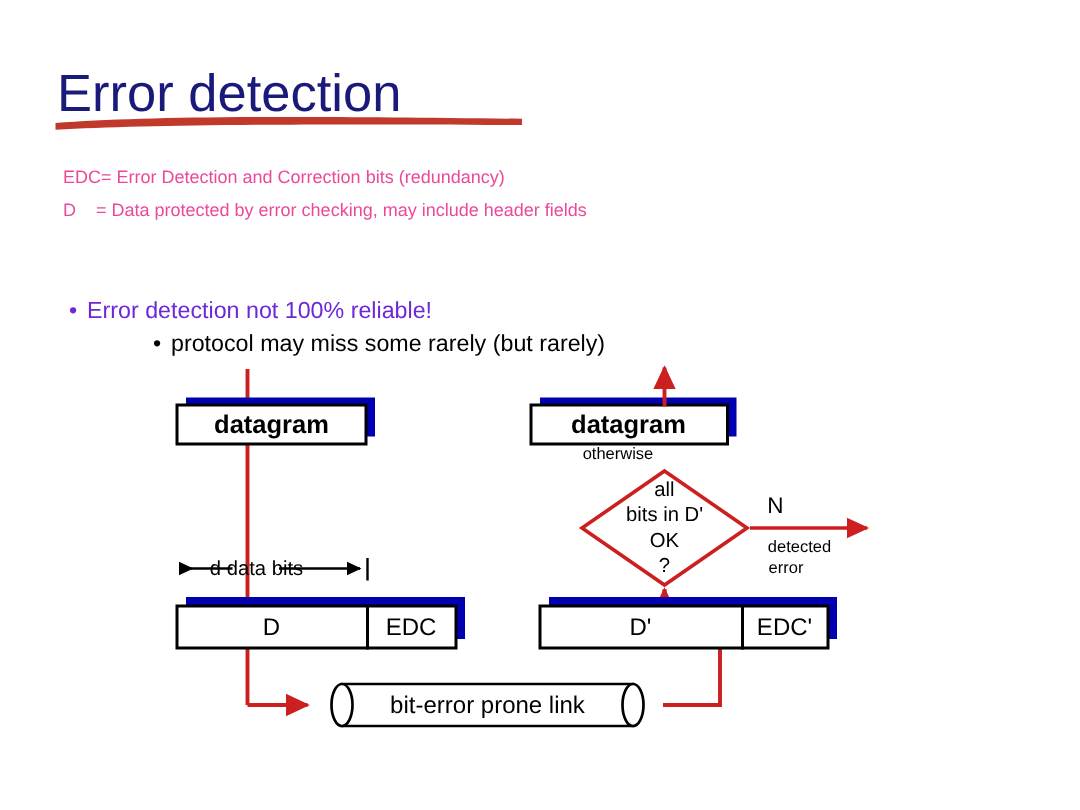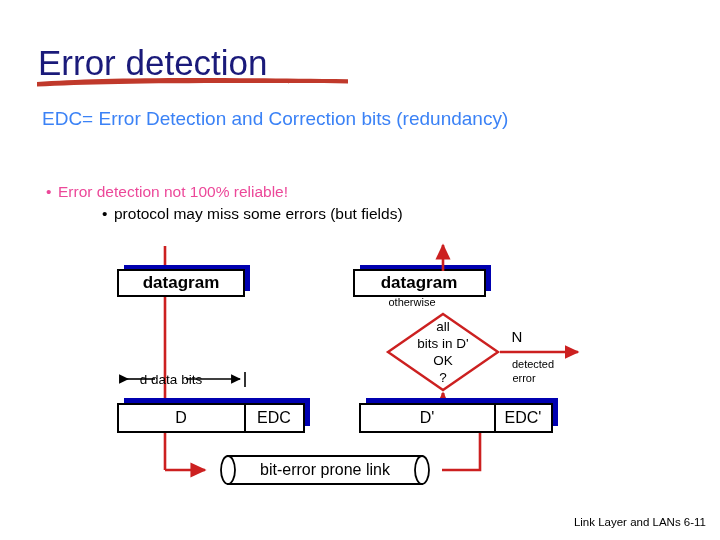--- a/index.html
+++ b/index.html
@@ -13,28 +13,28 @@
   
   #title{
     position:absolute;left:38px;top:42px;
     font-size:35px;line-height:42px;color:#1a1a7a;
     letter-spacing:0px;white-space:nowrap;
   }
   #title-underline{position:absolute;left:36px;top:76px;width:312px;height:12px;}
 
   
   .bodytext{
-    position:absolute;color:#3b82f6;font-size:19px;
+    position:absolute;color:#ec4899;font-size:12px;
     line-height:21px;white-space:pre;
   }
   #edc-line{left:42px;top:108px;}
   #d-line{left:42px;top:130px;}
 
   #bullets{position:absolute;left:42px;top:180px;width:620px;}
-  .b1{font-size:15.5px;line-height:23px;color:#ec4899;white-space:nowrap;padding-left:4px;}
+  .b1{font-size:15.5px;line-height:23px;color:#6d28d9;white-space:nowrap;padding-left:4px;margin-top:16px;}
   .b2{font-size:15.5px;line-height:22px;color:#000;white-space:nowrap;padding-left:60px;}
   .bul{display:inline-block;width:12px;}
 
   
   #diagram{position:absolute;left:0px;top:241px;width:720px;height:250px;}
   #diagram svg{display:block;}
 
   .boxlbl{
     font-family:"Liberation Sans",sans-serif;
     fill:#000;font-size:16px;text-anchor:middle;
@@ -72,24 +72,25 @@
 <body>
 
 <div id="slide">
 
   <div id="title">Error detection</div>
   <svg id="title-underline" viewBox="0 0 312 12" preserveAspectRatio="none">
     <path d="M1,6 C60,1.5 150,1 312,3.2 L312,7.4 C150,6.2 60,7.5 1,10.5 Z" fill="#c0392b"></path>
   </svg>
 
   <div class="bodytext" id="edc-line">EDC= Error Detection and Correction bits (redundancy)</div>
+  <div class="bodytext" id="d-line">D    = Data protected by error checking, may include header fields</div>
 
   <div id="bullets">
     <div class="b1"><span class="bul">•</span><span>Error detection not 100% reliable!</span></div>
-    <div class="b2"><span class="bul">•</span><span>protocol may miss some errors (but fields)</span></div>
+    <div class="b2"><span class="bul">•</span><span>protocol may miss some rarely (but rarely)</span></div>
   </div>
 
   <div id="diagram">
   <svg width="720" height="250" viewBox="0 0 720 250">
     <defs>
       <marker id="ah" markerWidth="7" markerHeight="7" refX="5.6" refY="3.2" orient="auto" markerUnits="strokeWidth">
         <path d="M0,0.3 L6.2,3.2 L0,6.1 z" fill="#cc2020"></path>
       </marker>
       <marker id="ahk" markerWidth="7" markerHeight="7" refX="5.6" refY="3.2" orient="auto" markerUnits="strokeWidth">
         <path d="M0,0.3 L6.2,3.2 L0,6.1 z" fill="#000000"></path>
@@ -174,15 +175,14 @@
 
     <g>
       <path d="M228,215 L422,215 L422,243 L228,243 Z" fill="#ffffff" stroke="#000000" stroke-width="1.8"></path>
       <ellipse cx="228" cy="229" rx="7" ry="14" fill="#ffffff" stroke="#000000" stroke-width="1.8"></ellipse>
       <ellipse cx="422" cy="229" rx="7" ry="14" fill="#ffffff" stroke="#000000" stroke-width="1.8"></ellipse>
       <text class="linklbl" x="325" y="230">bit-error prone link</text>
     </g>
   </svg>
   </div>
 
-  <div id="footer">Link Layer and LANs  6-11</div>
 
 </div>
 
 </body></html>

